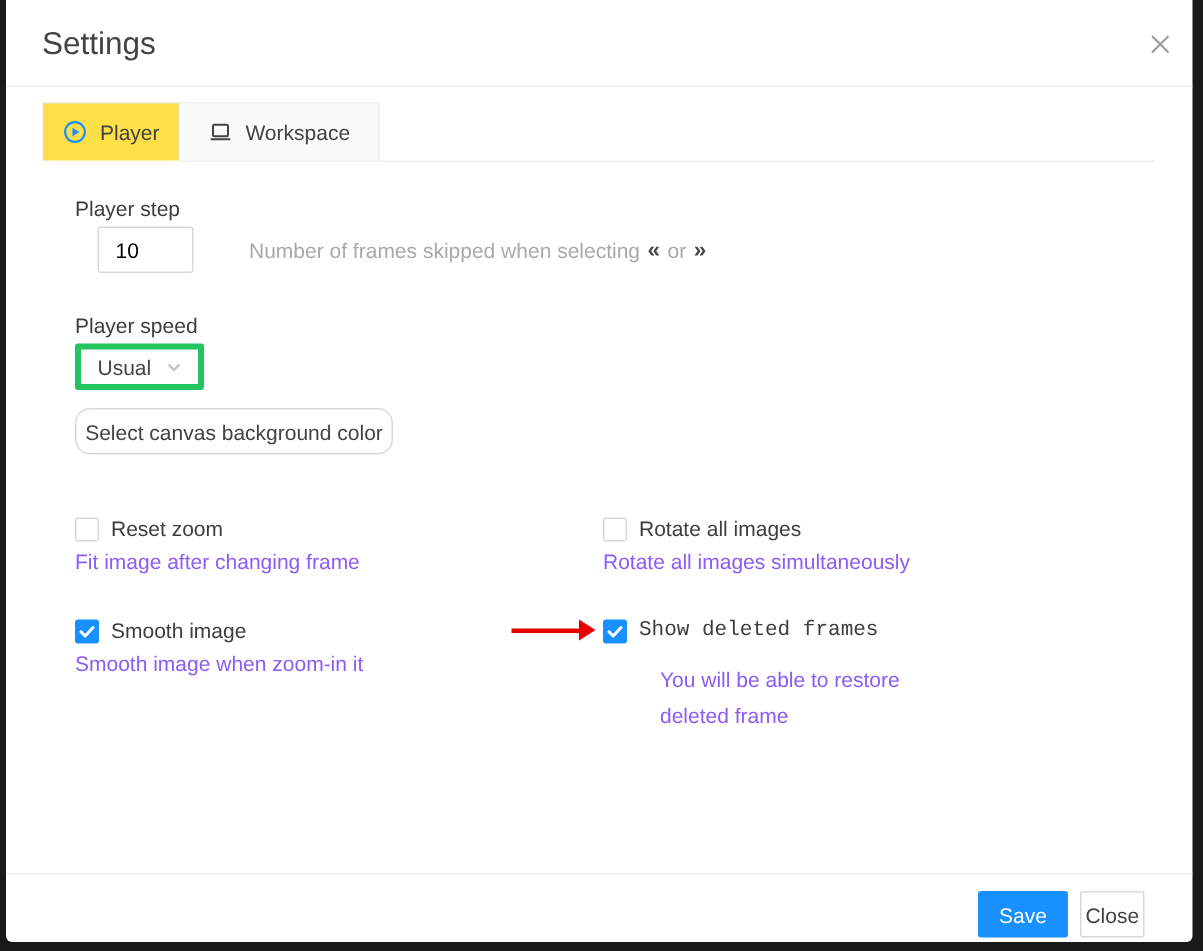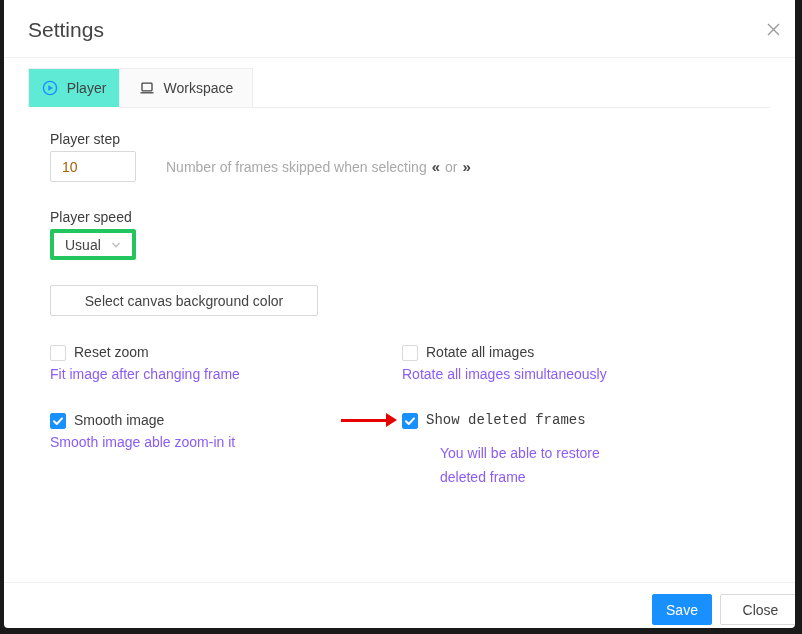--- a/index.html
+++ b/index.html
@@ -17,28 +17,28 @@
   .modal-header { position:absolute; left:0; top:0; width:100%; height:58px;
     border-bottom:1px solid #f0f0f0; }
   .modal-title { position:absolute; left:24px; top:18px; font-size:21px; color:#434343; }
   .close-btn { position:absolute; right:14px; top:21px; width:16px; height:16px;
     cursor:pointer; display:flex; align-items:center; justify-content:center; }
   
   .tabbar { position:absolute; left:24px; top:68px; width:742px; height:40px;
     border-bottom:1px solid #ededed; display:flex; }
   .tab { height:40px; display:flex; align-items:center; justify-content:center; gap:9px;
     border:1px solid #ededed; margin-bottom:-1px; cursor:pointer; color:#434343; background:#fafafa; }
-  .tab.active { background:#5eead4; border-bottom-color:#ffffff; }
+  .tab.active { background:#fde047; border-bottom-color:#ffffff; }
   .tab + .tab { border-left:none; }
   .tab-player { width:92px; }
   .tab-workspace { width:133px; }
   
   .field-label { position:absolute; color:#3d3d3d; }
-  .text-input { position:absolute; width:86px; height:31px; border:1px solid #d9d9d9;
-    border-radius:2px; padding:0 11px; font:inherit; color:#a16207; background:#fff; }
+  .text-input { position:absolute; width:64px; height:31px; border:1px solid #d9d9d9;
+    border-radius:2px; padding:0 11px; font:inherit; color:#000000; background:#fff;margin-left:15px; }
   .inline-help { position:absolute; height:31px; display:flex; align-items:center; gap:5px;
     color:#a9a9a9; }
   .jump-icon { color:#4a4a4a; font-weight:bold; font-size:15px; }
   .select-box { position:absolute; width:86px; height:31px; border:4px solid #22c55e;
     border-radius:2px; background:#fff; display:flex; align-items:center; padding:0 11px;
     cursor:pointer; color:#434343; justify-content:space-between; }
   .ghost-btn { position:absolute; height:31px; border:1px solid #d9d9d9; border-radius:2px;
     background:#fff; color:#434343; font:inherit; cursor:pointer; }
   
   .checkbox { position:absolute; width:16px; height:16px; border:1px solid #d9d9d9;
@@ -51,21 +51,21 @@
   
   .arrow { position:absolute; left:337px; top:413px; width:56px; height:15px; }
   .arrow .shaft { position:absolute; left:0; top:6px; width:46px; height:3px; background:#e60000; }
   .arrow .head { position:absolute; left:45px; top:0; width:0; height:0;
     border-left:11px solid #e60000; border-top:7.5px solid transparent; border-bottom:7.5px solid transparent; }
   
   .modal-footer { position:absolute; left:0; top:582px; width:100%; height:46px;
     border-top:1px solid #f0f0f0; }
   .btn { position:absolute; top:11px; height:31px; border-radius:2px; font:inherit; cursor:pointer; }
   .btn-save { left:648px; width:60px; background:#1890ff; border:1px solid #1890ff; color:#fff; }
-  .btn-close { left:716px; width:81px; background:#fff; border:1px solid #d9d9d9; color:#434343; }
+  .btn-close { left:716px; width:43px; background:#fff; border:1px solid #d9d9d9; color:#434343; }
   svg { display:block; }
 </style>
 </head>
 <body>
 
 <div class="backdrop">
   <div class="modal">
 
     <div class="modal-header">
       <span class="modal-title">Settings</span>
@@ -109,37 +109,37 @@
     <div class="field-label" style="left:46px; top:209px;">Player speed</div>
     <div class="select-box" style="left:46px; top:229px;">
       <span>Usual</span>
       <span>
         <svg width="10" height="10" viewBox="0 0 10 10" fill="none" stroke="#bfbfbf" stroke-width="1.4">
           <path d="M1.5 3 L5 6.8 L8.5 3"></path>
         </svg>
       </span>
     </div>
 
-    <button class="ghost-btn" style="left:46px; top:285px; width:268px;">Select canvas background color</button>
+    <button class="ghost-btn" style="left:46px; top:272px; width:212px;border-radius:10px;">Select canvas background color</button>
 
     <span class="checkbox" style="left:46px; top:345px;"></span>
     <span class="cb-label" style="left:70px; top:344px;">Reset zoom</span>
     <div class="help-text" style="left:46px; top:366px;">Fit image after changing frame</div>
 
     <span class="checkbox" style="left:398px; top:345px;"></span>
     <span class="cb-label" style="left:422px; top:344px;">Rotate all images</span>
     <div class="help-text" style="left:398px; top:366px;">Rotate all images simultaneously</div>
 
     <span class="checkbox checked" style="left:46px; top:413px;">
       <svg width="12" height="12" viewBox="0 0 12 12" fill="none" stroke="#ffffff" stroke-width="2" stroke-linecap="round" stroke-linejoin="round">
         <path d="M2 6.2 L4.8 9 L10 3.4"></path>
       </svg>
     </span>
     <span class="cb-label" style="left:70px; top:412px;">Smooth image</span>
-    <div class="help-text" style="left:46px; top:434px;">Smooth image able zoom-in it</div>
+    <div class="help-text" style="left:46px; top:434px;">Smooth image when zoom-in it</div>
 
     <div class="arrow">
       <div class="shaft"></div>
         <div class="head"></div>
     </div>
 
     <span class="checkbox checked" style="left:398px; top:413px;">
       <svg width="12" height="12" viewBox="0 0 12 12" fill="none" stroke="#ffffff" stroke-width="2" stroke-linecap="round" stroke-linejoin="round">
         <path d="M2 6.2 L4.8 9 L10 3.4"></path>
       </svg>

